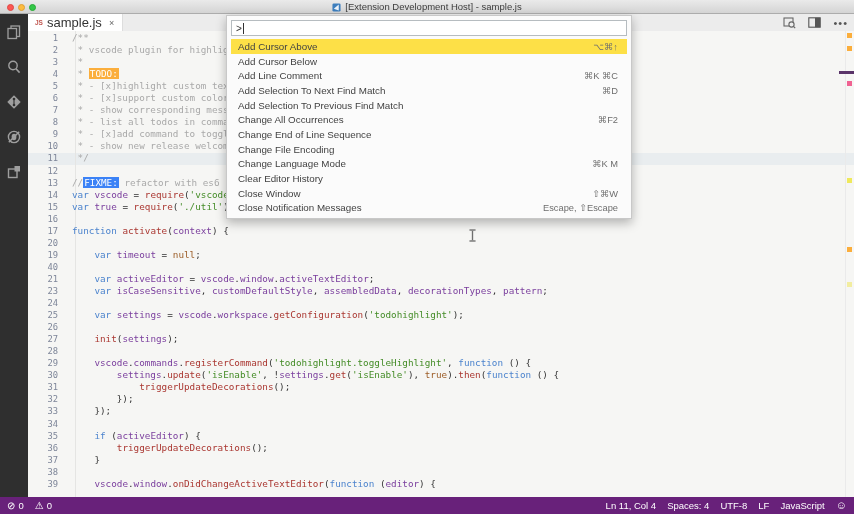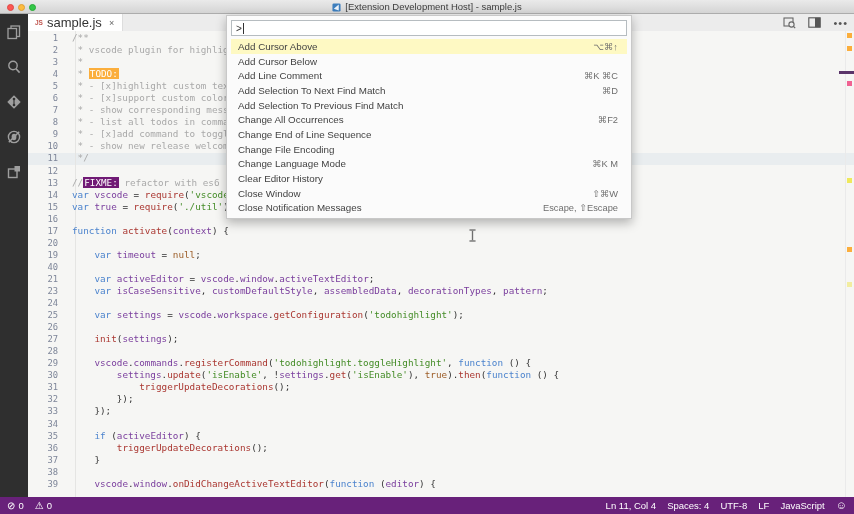--- a/index.html
+++ b/index.html
@@ -41,33 +41,33 @@
   .scrollbar-line { position:absolute; left:817px; top:0; width:1px; height:466px; background:#EAEAEA; z-index:2; }
   .code-lines { position:absolute; left:0; top:1px; z-index:3; width:826px; }
   .code-row { display:flex; height:12.05px; line-height:12.05px; font-size:9.3px;
     font-family:"DejaVu Sans Mono", monospace; }
   .ln { width:30px; text-align:right; color:#7E8699; font-size:8.8px; flex:none;
     font-family:"DejaVu Sans Mono", monospace; }
   .code { white-space:pre; padding-left:14px; }
   .tok-c{color:#A9A9A9} .tok-k{color:#4B83CD} .tok-v{color:#7A3E9D}
   .tok-f{color:#AA3731} .tok-s{color:#448C27} .tok-n{color:#9C5D27} .tok-p{color:#333}
   .tok-todo{background:#FBAE3C;color:#fff;padding:0 1px;}
-  .tok-fixme{background:#701a75;color:#fff;padding:0 1px;}
+  .tok-fixme{background:#3b82f6;color:#fff;padding:0 1px;}
   .ruler-mark { position:absolute; z-index:4; }
 
   
   .palette { position:absolute; left:226px; top:15px; width:406px; background:#FBFBFB;
     border:1px solid #C8C8C8; box-shadow:0 4px 10px rgba(0,0,0,0.28); z-index:10; padding:4px 4px 3px 4px; }
   .palette-input { height:16px; background:#fff; border:1px solid #B6BCC0; display:flex;
     align-items:center; padding:0 4px; font-size:10px; color:#333; margin-bottom:3px; }
   .palette-caret { width:1px; height:11px; background:#333; margin-left:1px; }
   .palette-list { }
   .palette-row { height:14.7px; display:flex; align-items:center; justify-content:space-between;
     padding:0 9px 0 7px; font-size:9.8px; color:#424242; }
-  .palette-row.selected { background:#fef9c3; }
+  .palette-row.selected { background:#fde047; }
   .palette-keys { color:#6E6E6E; font-size:9.3px; }
 
   
   .statusbar { position:absolute; left:0; top:497px; width:854px; height:17px; background:#68217A;
     color:#fff; display:flex; align-items:center; justify-content:space-between;
     font-size:9.5px; padding:0 7px; z-index:15; }
   .sb-left, .sb-right { display:flex; align-items:center; gap:11px; }
   .sb-item { display:flex; align-items:center; gap:3px; }
   .sb-icon { font-size:10px; line-height:10px; }
   .smiley { font-size:11px; line-height:11px; }

